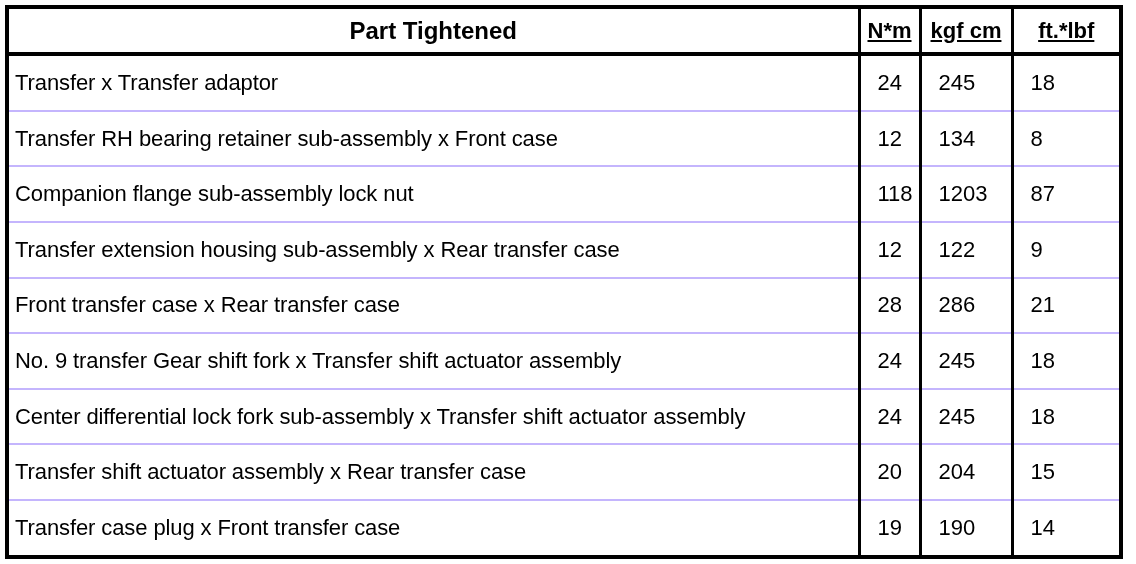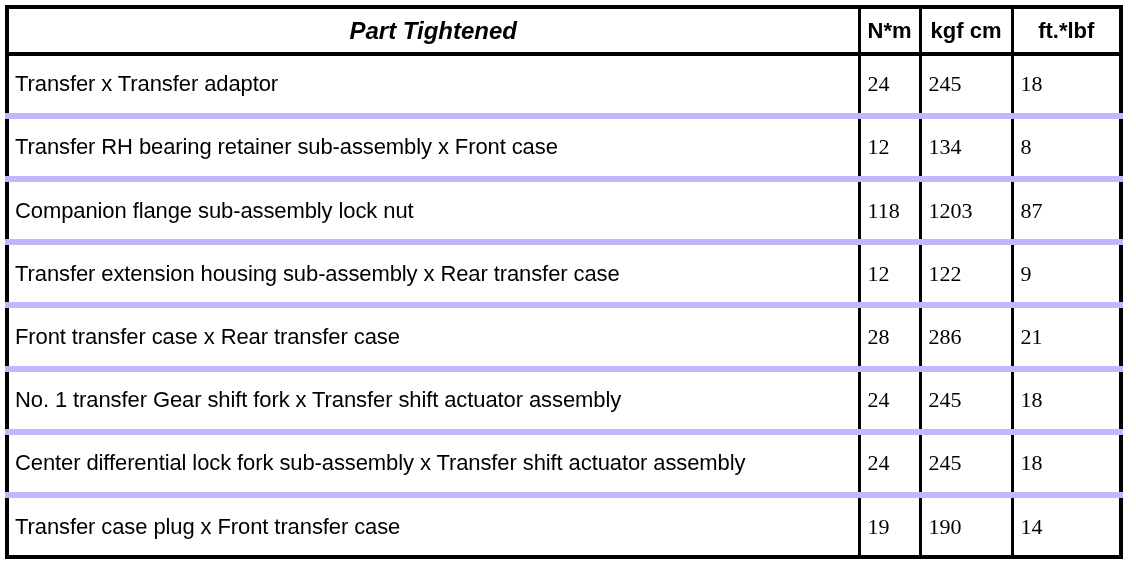--- a/index.html
+++ b/index.html
@@ -48,52 +48,51 @@
     padding: 0 7px;
     height: 43px;
     vertical-align: middle;
     background: #ffffff;
     white-space: nowrap;
     letter-spacing: 0px;
   }
   thead th.th-part {
     text-align: center;
     font-size: 24px;
-    font-style: italic;
   }
   thead th.th-unit {
     text-align: center;
     font-size: 22px;
+    text-decoration: underline;
   }
   thead th.last-col { border-right: none; }
 
   
   tbody td {
-    border-top: 6px solid #c4b5fd;
+    border-top: 2px solid #c4b5fd;
     border-right: 3px solid #000000;
     font-size: 22px;
     font-weight: normal;
     height: 42px;
     padding: 0 6px;
     vertical-align: middle;
     text-align: left;
     white-space: nowrap;
     overflow: hidden;
     background: #ffffff;
   }
   tbody tr:first-child td { border-top: none; }
   tbody td.last-col { border-right: none; }
 
   tbody td.td-part {
     letter-spacing: -0.1px;
     margin-left: 11px;
   }
   tbody td.td-num {
-    padding-left: 7px;
-    font-family: Liberation Serif, serif;
+    padding-left: 17px;
   }
 </style>
 </head>
 <body>
 
 <div id="torque-table-wrap">
   <table class="torque-table">
     <colgroup>
       <col class="c-part">
       <col class="c-nm">
@@ -133,30 +132,36 @@
           <td class="td-num">122</td>
           <td class="td-num last-col">9</td>
         </tr>
         <tr>
           <td class="td-part">Front transfer case x Rear transfer case</td>
           <td class="td-num">28</td>
           <td class="td-num">286</td>
           <td class="td-num last-col">21</td>
         </tr>
         <tr>
-          <td class="td-part">No. 1 transfer Gear shift fork x Transfer shift actuator assembly</td>
+          <td class="td-part">No. 9 transfer Gear shift fork x Transfer shift actuator assembly</td>
           <td class="td-num">24</td>
           <td class="td-num">245</td>
           <td class="td-num last-col">18</td>
         </tr>
         <tr>
           <td class="td-part">Center differential lock fork sub-assembly x Transfer shift actuator assembly</td>
           <td class="td-num">24</td>
           <td class="td-num">245</td>
           <td class="td-num last-col">18</td>
+        </tr>
+        <tr>
+          <td class="td-part">Transfer shift actuator assembly x Rear transfer case</td>
+          <td class="td-num">20</td>
+          <td class="td-num">204</td>
+          <td class="td-num last-col">15</td>
         </tr>
         <tr>
           <td class="td-part">Transfer case plug x Front transfer case</td>
           <td class="td-num">19</td>
           <td class="td-num">190</td>
           <td class="td-num last-col">14</td>
         </tr>
       </tbody>
   </table>
 </div>

